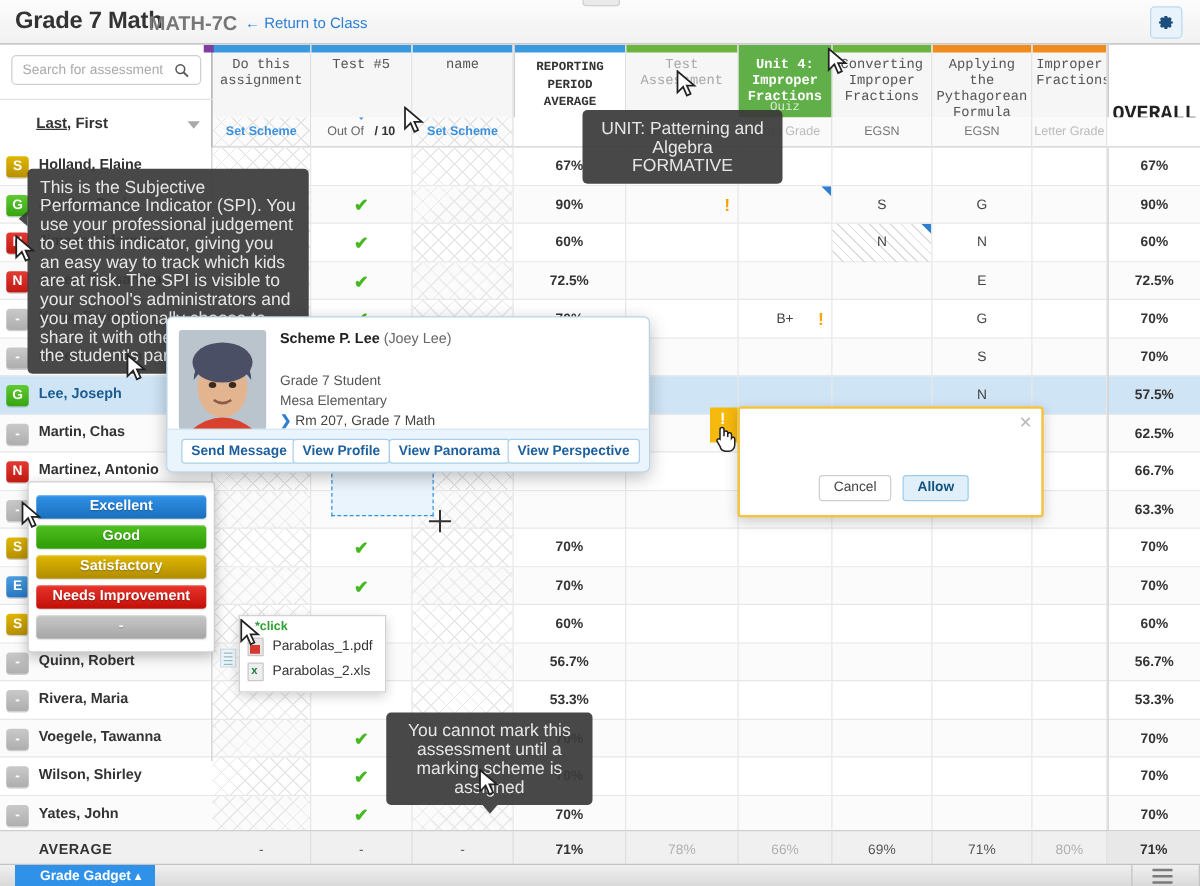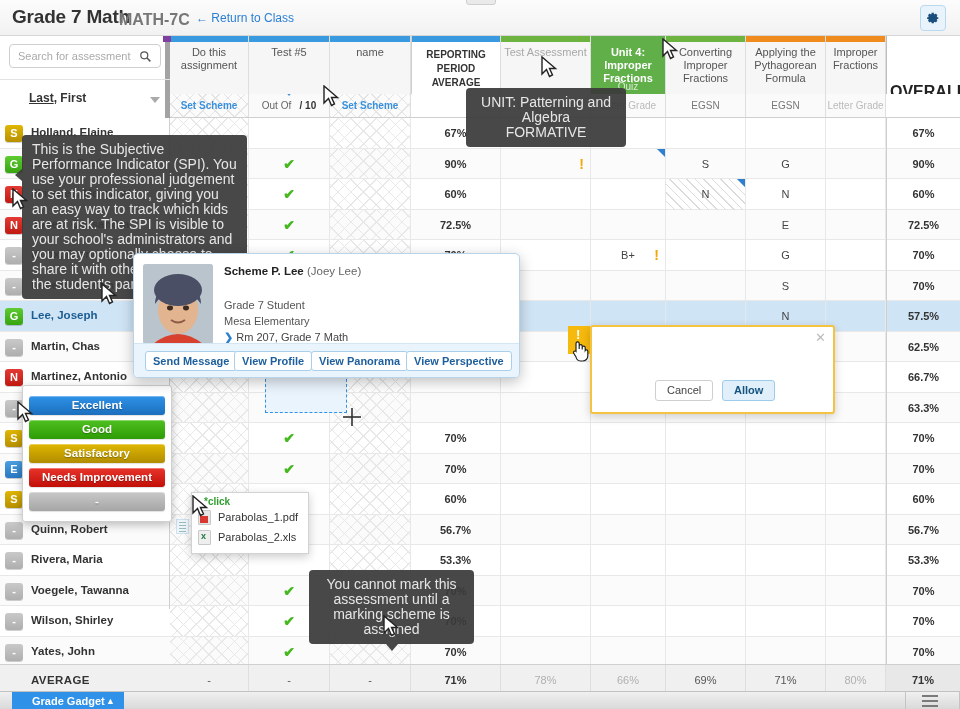--- a/index.html
+++ b/index.html
@@ -43,21 +43,21 @@
     position: absolute; left: 466px; top: -7px;
     width: 30px; height: 12px; border-radius: 3px;
     background: #eaeaea; border: 1px solid #cfcfcf;
     font-size: 9px; color: #888; text-align: center; line-height: 7px;
   }
 
   
   .grid-wrap { position: absolute; left: 0; top: 36px; width: 960px; height: 655px; background: #fff; }
 
   
-  .hdr-band { position: absolute; left: 170px; top: 0; width: 790px; height: 58px; }
+  .hdr-band { position: absolute; left: 170px; top: 0; width: 790px; height: 58px; font-family: Liberation Mono, monospace; }
   .col-hdr {
     position: absolute; top: 0; height: 58px;
     border-right: 1px solid #dedede; background: #f6f6f6;
     text-align: center; overflow: hidden;
   }
   .col-hdr .bar { position: absolute; left: 0; top: 0; width: 100%; height: 6px; }
   .col-hdr .cname {
     position: absolute; left: 0; right: 0; top: 10px;
     font-size: 11px; color: #555; line-height: 13px; padding: 0 3px;
   }
@@ -96,21 +96,21 @@
   .scheme-cell.grey-lbl { color: #bbb; }
   .blue-caret {
     position: absolute; left: 50%; top: -4px; margin-left: -5px;
     width: 0; height: 0; border-left: 5px solid transparent;
     border-right: 5px solid transparent; border-top: 6px solid #3a90dd;
   }
 
   
   .left-hdr {
     position: absolute; left: 0; top: 0; width: 170px; height: 82px;
-    background: #fff; border-right: 5px solid #a3a3a3; z-index: 6;
+    background: #fff; border-right: 1px solid #a3a3a3; z-index: 6;
   }
   .search-box {
     position: absolute; left: 9px; top: 8px; width: 152px; height: 24px;
     border: 1px solid #cfcfcf; border-radius: 4px; background: #fff;
   }
   .search-box input {
     position: absolute; left: 6px; top: 0; width: 122px; height: 22px;
     border: 0; outline: none; font-size: 11px; color: #555;
     font-family: "Liberation Sans", sans-serif; background: transparent;
   }

